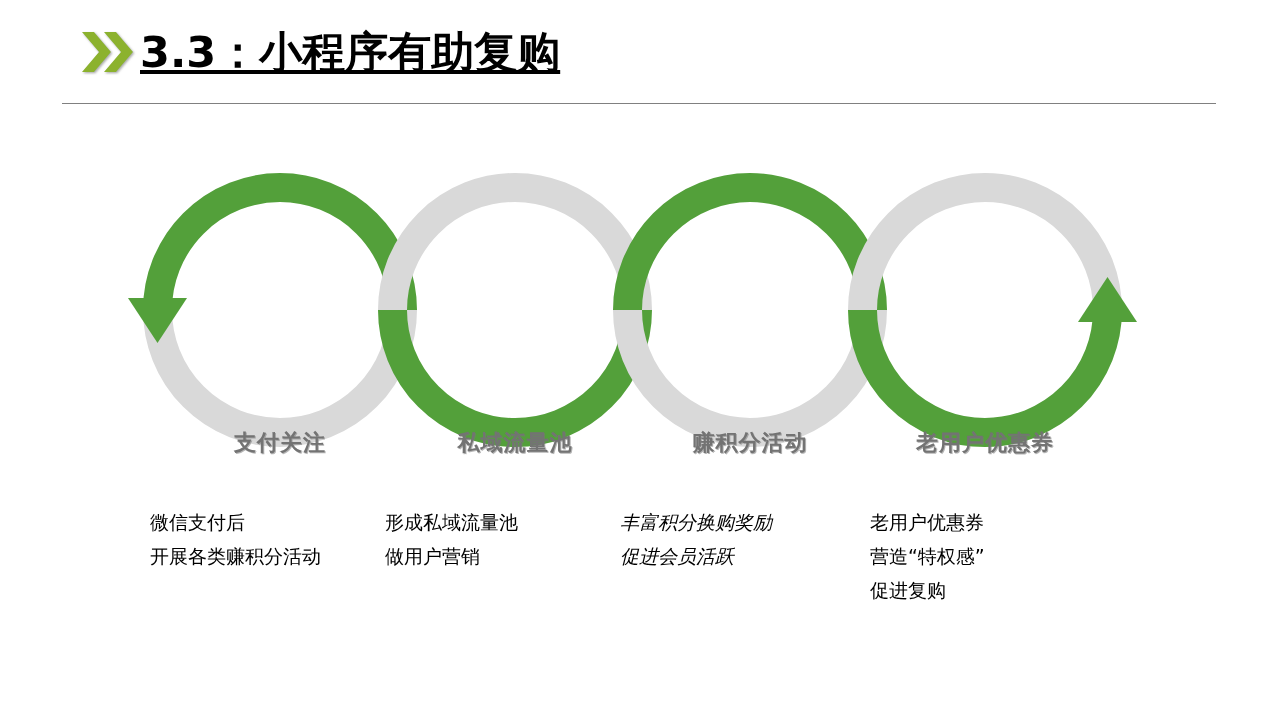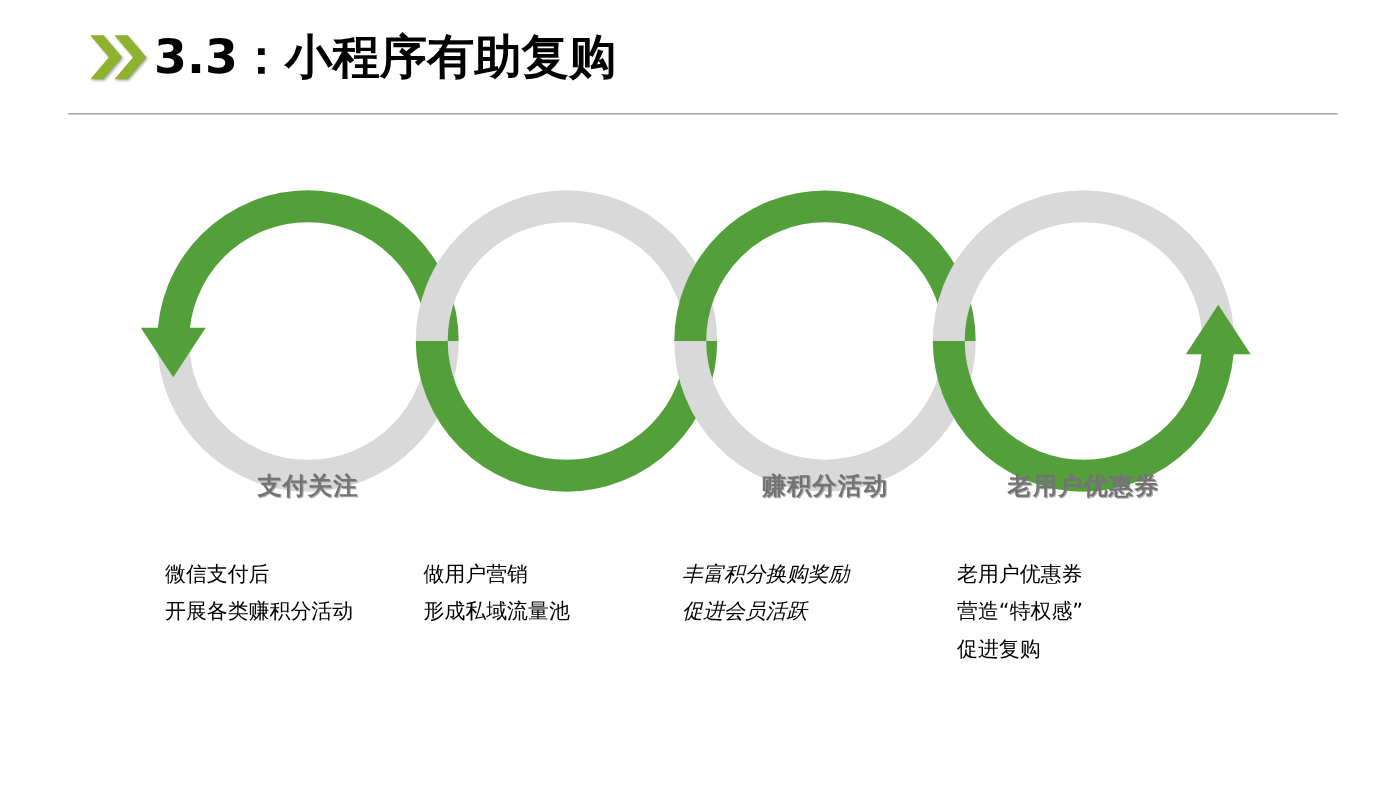--- a/index.html
+++ b/index.html
@@ -24,20 +24,21 @@
     top: 0;
     width: 1272px;
     height: 108px;
   }
   .title-row {
     position: absolute;
     left: 80px;
     top: 26px;
     display: flex;
     align-items: center;
+    text-decoration: underline;
   }
   .chevron-icon {
     width: 58px;
     height: 52px;
     flex: 0 0 auto;
     display: block;
     margin-right: 2px;
   }
   .slide-title {
     font-size: 43px;
@@ -151,34 +152,35 @@
 
     <g>
       <path d="M 862.5 170 A 122.5 122.5 0 0 1 1107.5 170" fill="none" stroke="#D9D9D9" stroke-width="29" stroke-linecap="butt"></path>
       <path d="M 862.5 170 A 122.5 122.5 0 0 0 1107.5 170" fill="none" stroke="#53A03A" stroke-width="29" stroke-linecap="butt"></path>
 
       <polygon points="1078 182, 1137 182, 1107.5 137" fill="#53A03A"></polygon>
     </g>
   </svg>
 
   <div class="ring-label" style="left:165px;">支付关注</div>
+  <div class="ring-label" style="left:400px;">私域流量池</div>
   <div class="ring-label" style="left:635px;">赚积分活动</div>
   <div class="ring-label" style="left:870px;">老用户优惠券</div>
 </div>
 
 <div class="captions">
 
   <div class="caption-block" style="left:150px;">
     <span class="caption-line">微信支付后</span>
     <span class="caption-line">开展各类赚积分活动</span>
   </div>
 
   <div class="caption-block" style="left:385px;">
+    <span class="caption-line">形成私域流量池</span>
     <span class="caption-line">做用户营销</span>
-    <span class="caption-line">形成私域流量池</span>
   </div>
 
   <div class="caption-block" style="left:620px;font-style:italic;">
     <span class="caption-line">丰富积分换购奖励</span>
     <span class="caption-line">促进会员活跃</span>
   </div>
 
   <div class="caption-block" style="left:870px;">
     <span class="caption-line">老用户优惠券</span>
     <span class="caption-line">营造“特权感”</span>

